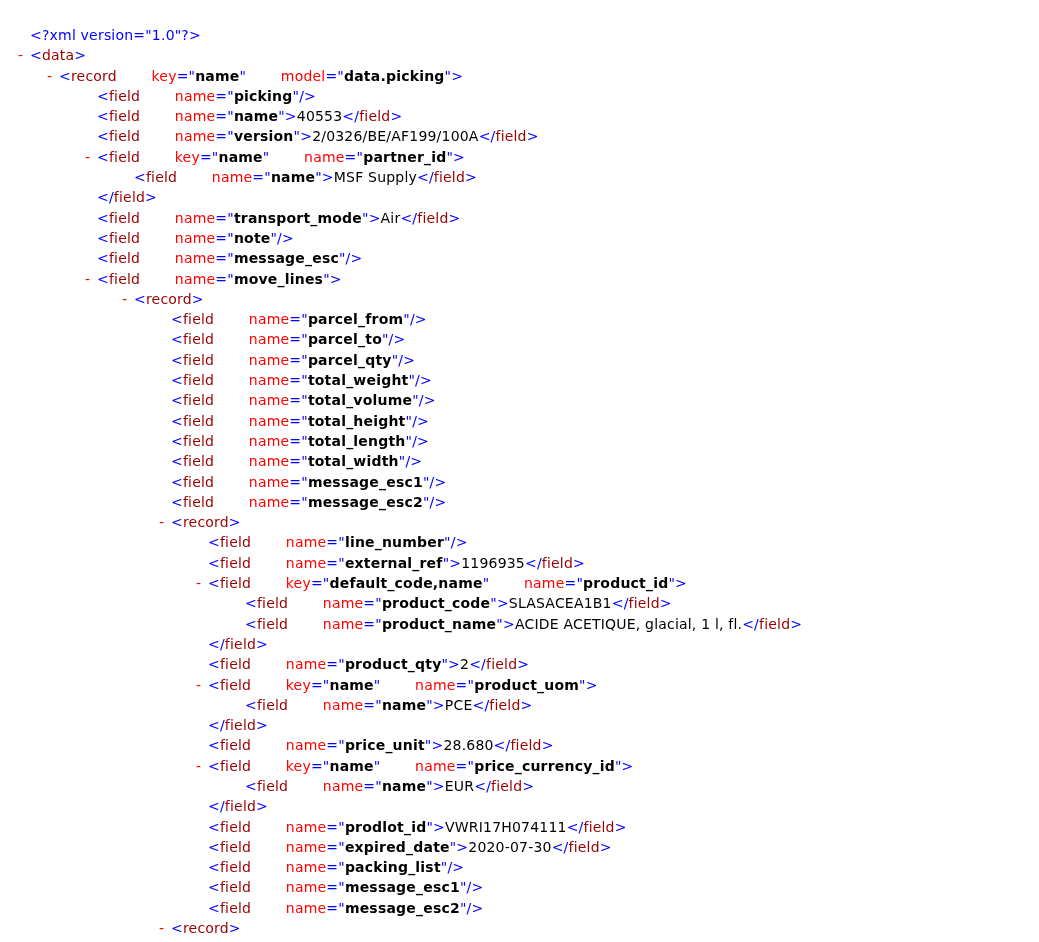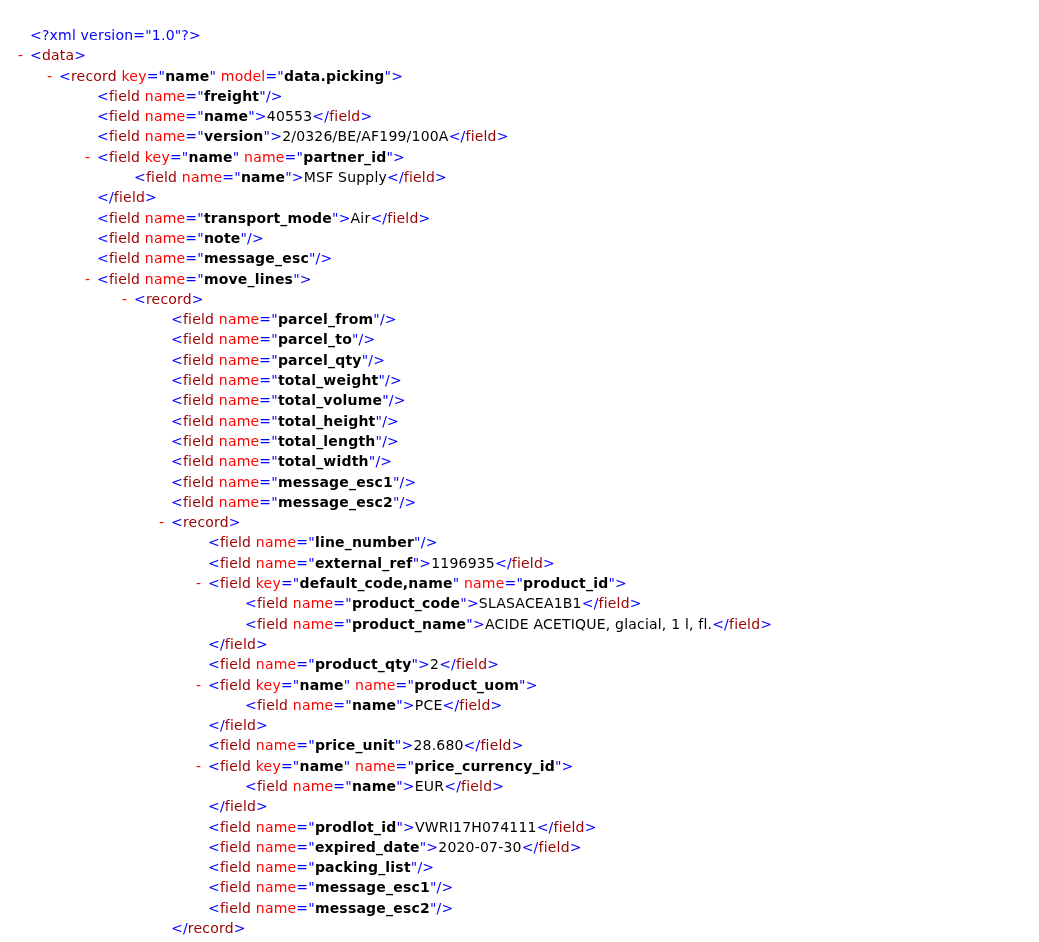--- a/index.html
+++ b/index.html
@@ -36,32 +36,32 @@
   .lv6 { padding-left: 245px; }
   .dash {
     display: inline-block;
     width: 12px;
     margin-left: -12px;
     color: var(--c-dash);
     cursor: pointer;
   }
   .m { color: var(--c-markup); }
   .e { color: var(--c-element); margin-top: 16px; }
-  .a { color: var(--c-attribute); }
+  .a { color: var(--c-attribute); padding-left: 30px; }
   .v { color: var(--c-value); font-weight: bold; }
   .t { color: var(--c-text); font-weight: normal; }
 </style>
 </head>
 <body>
 
 <div class="xml-viewer">
     <div class="line lv0"><span class="m">&lt;?xml version="1.0"?&gt;</span></div>
     <div class="line lv0"><span class="dash">-</span><span class="m">&lt;</span><span class="e">data</span><span class="m">&gt;</span></div>
     <div class="line lv1"><span class="dash">-</span><span class="m">&lt;</span><span class="e">record</span><span class="a"> key</span><span class="m">="</span><span class="v">name</span><span class="m">"</span><span class="a"> model</span><span class="m">="</span><span class="v">data.picking</span><span class="m">"</span><span class="m">&gt;</span></div>
-    <div class="line lv2"><span class="m">&lt;</span><span class="e">field</span><span class="a"> name</span><span class="m">="</span><span class="v">freight</span><span class="m">"</span><span class="m">/&gt;</span></div>
+    <div class="line lv2"><span class="m">&lt;</span><span class="e">field</span><span class="a"> name</span><span class="m">="</span><span class="v">picking</span><span class="m">"</span><span class="m">/&gt;</span></div>
     <div class="line lv2"><span class="m">&lt;</span><span class="e">field</span><span class="a"> name</span><span class="m">="</span><span class="v">name</span><span class="m">"</span><span class="m">&gt;</span><span class="t">40553</span><span class="m">&lt;/</span><span class="e">field</span><span class="m">&gt;</span></div>
     <div class="line lv2"><span class="m">&lt;</span><span class="e">field</span><span class="a"> name</span><span class="m">="</span><span class="v">version</span><span class="m">"</span><span class="m">&gt;</span><span class="t">2/0326/BE/AF199/100A</span><span class="m">&lt;/</span><span class="e">field</span><span class="m">&gt;</span></div>
     <div class="line lv2"><span class="dash">-</span><span class="m">&lt;</span><span class="e">field</span><span class="a"> key</span><span class="m">="</span><span class="v">name</span><span class="m">"</span><span class="a"> name</span><span class="m">="</span><span class="v">partner_id</span><span class="m">"</span><span class="m">&gt;</span></div>
     <div class="line lv3"><span class="m">&lt;</span><span class="e">field</span><span class="a"> name</span><span class="m">="</span><span class="v">name</span><span class="m">"</span><span class="m">&gt;</span><span class="t">MSF Supply</span><span class="m">&lt;/</span><span class="e">field</span><span class="m">&gt;</span></div>
     <div class="line lv2"><span class="m">&lt;/</span><span class="e">field</span><span class="m">&gt;</span></div>
     <div class="line lv2"><span class="m">&lt;</span><span class="e">field</span><span class="a"> name</span><span class="m">="</span><span class="v">transport_mode</span><span class="m">"</span><span class="m">&gt;</span><span class="t">Air</span><span class="m">&lt;/</span><span class="e">field</span><span class="m">&gt;</span></div>
     <div class="line lv2"><span class="m">&lt;</span><span class="e">field</span><span class="a"> name</span><span class="m">="</span><span class="v">note</span><span class="m">"</span><span class="m">/&gt;</span></div>
     <div class="line lv2"><span class="m">&lt;</span><span class="e">field</span><span class="a"> name</span><span class="m">="</span><span class="v">message_esc</span><span class="m">"</span><span class="m">/&gt;</span></div>
     <div class="line lv2"><span class="dash">-</span><span class="m">&lt;</span><span class="e">field</span><span class="a"> name</span><span class="m">="</span><span class="v">move_lines</span><span class="m">"</span><span class="m">&gt;</span></div>
     <div class="line lv3"><span class="dash">-</span><span class="m">&lt;</span><span class="e">record</span><span class="m">&gt;</span></div>
@@ -88,15 +88,14 @@
     <div class="line lv5"><span class="m">&lt;/</span><span class="e">field</span><span class="m">&gt;</span></div>
     <div class="line lv5"><span class="m">&lt;</span><span class="e">field</span><span class="a"> name</span><span class="m">="</span><span class="v">price_unit</span><span class="m">"</span><span class="m">&gt;</span><span class="t">28.680</span><span class="m">&lt;/</span><span class="e">field</span><span class="m">&gt;</span></div>
     <div class="line lv5"><span class="dash">-</span><span class="m">&lt;</span><span class="e">field</span><span class="a"> key</span><span class="m">="</span><span class="v">name</span><span class="m">"</span><span class="a"> name</span><span class="m">="</span><span class="v">price_currency_id</span><span class="m">"</span><span class="m">&gt;</span></div>
     <div class="line lv6"><span class="m">&lt;</span><span class="e">field</span><span class="a"> name</span><span class="m">="</span><span class="v">name</span><span class="m">"</span><span class="m">&gt;</span><span class="t">EUR</span><span class="m">&lt;/</span><span class="e">field</span><span class="m">&gt;</span></div>
     <div class="line lv5"><span class="m">&lt;/</span><span class="e">field</span><span class="m">&gt;</span></div>
     <div class="line lv5"><span class="m">&lt;</span><span class="e">field</span><span class="a"> name</span><span class="m">="</span><span class="v">prodlot_id</span><span class="m">"</span><span class="m">&gt;</span><span class="t">VWRI17H074111</span><span class="m">&lt;/</span><span class="e">field</span><span class="m">&gt;</span></div>
     <div class="line lv5"><span class="m">&lt;</span><span class="e">field</span><span class="a"> name</span><span class="m">="</span><span class="v">expired_date</span><span class="m">"</span><span class="m">&gt;</span><span class="t">2020-07-30</span><span class="m">&lt;/</span><span class="e">field</span><span class="m">&gt;</span></div>
     <div class="line lv5"><span class="m">&lt;</span><span class="e">field</span><span class="a"> name</span><span class="m">="</span><span class="v">packing_list</span><span class="m">"</span><span class="m">/&gt;</span></div>
     <div class="line lv5"><span class="m">&lt;</span><span class="e">field</span><span class="a"> name</span><span class="m">="</span><span class="v">message_esc1</span><span class="m">"</span><span class="m">/&gt;</span></div>
     <div class="line lv5"><span class="m">&lt;</span><span class="e">field</span><span class="a"> name</span><span class="m">="</span><span class="v">message_esc2</span><span class="m">"</span><span class="m">/&gt;</span></div>
-    <div class="line lv4"><span class="m">&lt;/</span><span class="e">record</span><span class="m">&gt;</span></div>
     <div class="line lv4"><span class="dash">-</span><span class="m">&lt;</span><span class="e">record</span><span class="m">&gt;</span></div>
   </div>
 
 </body></html>

